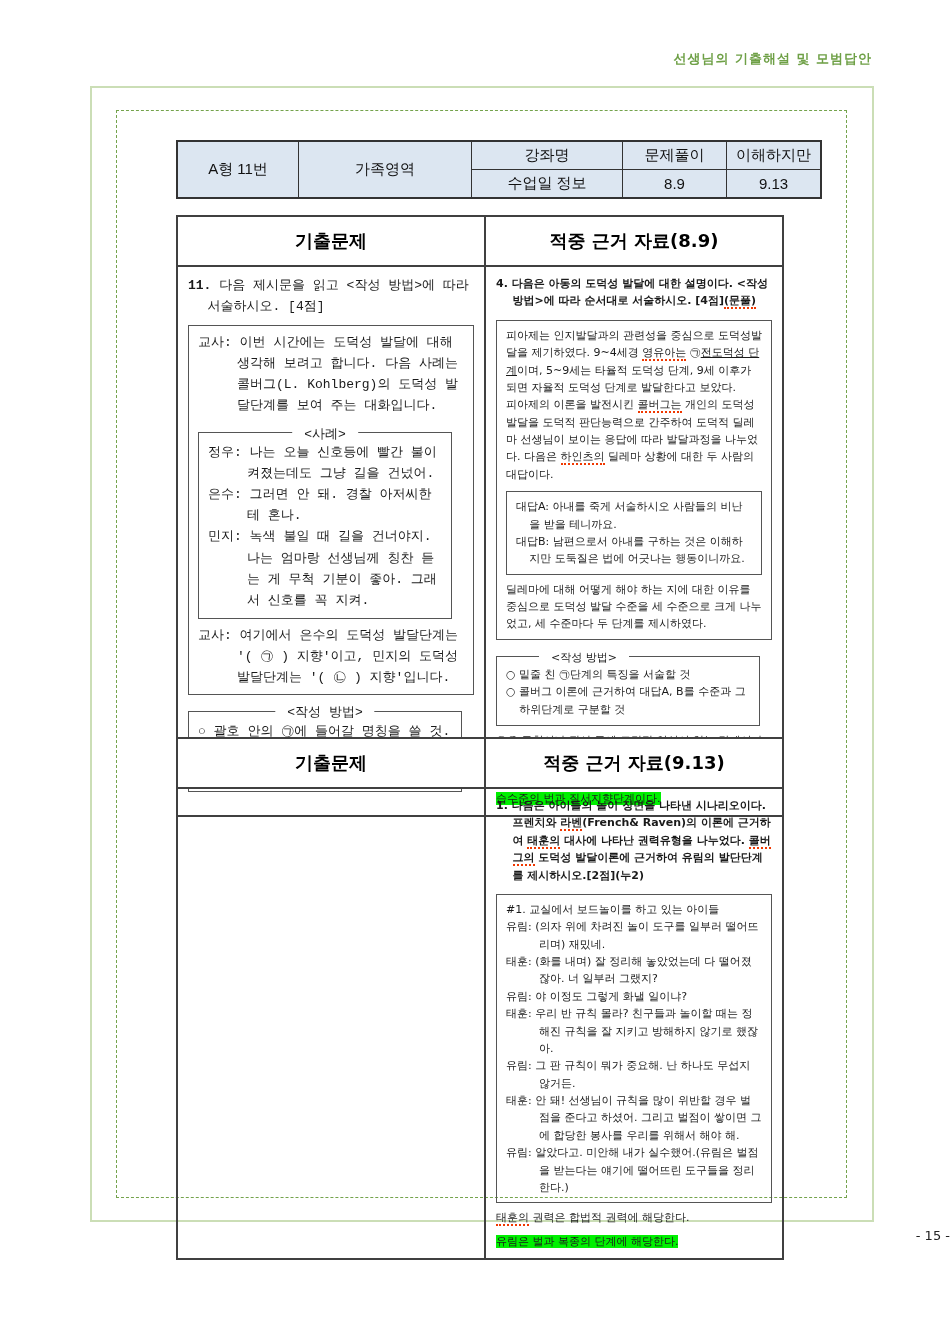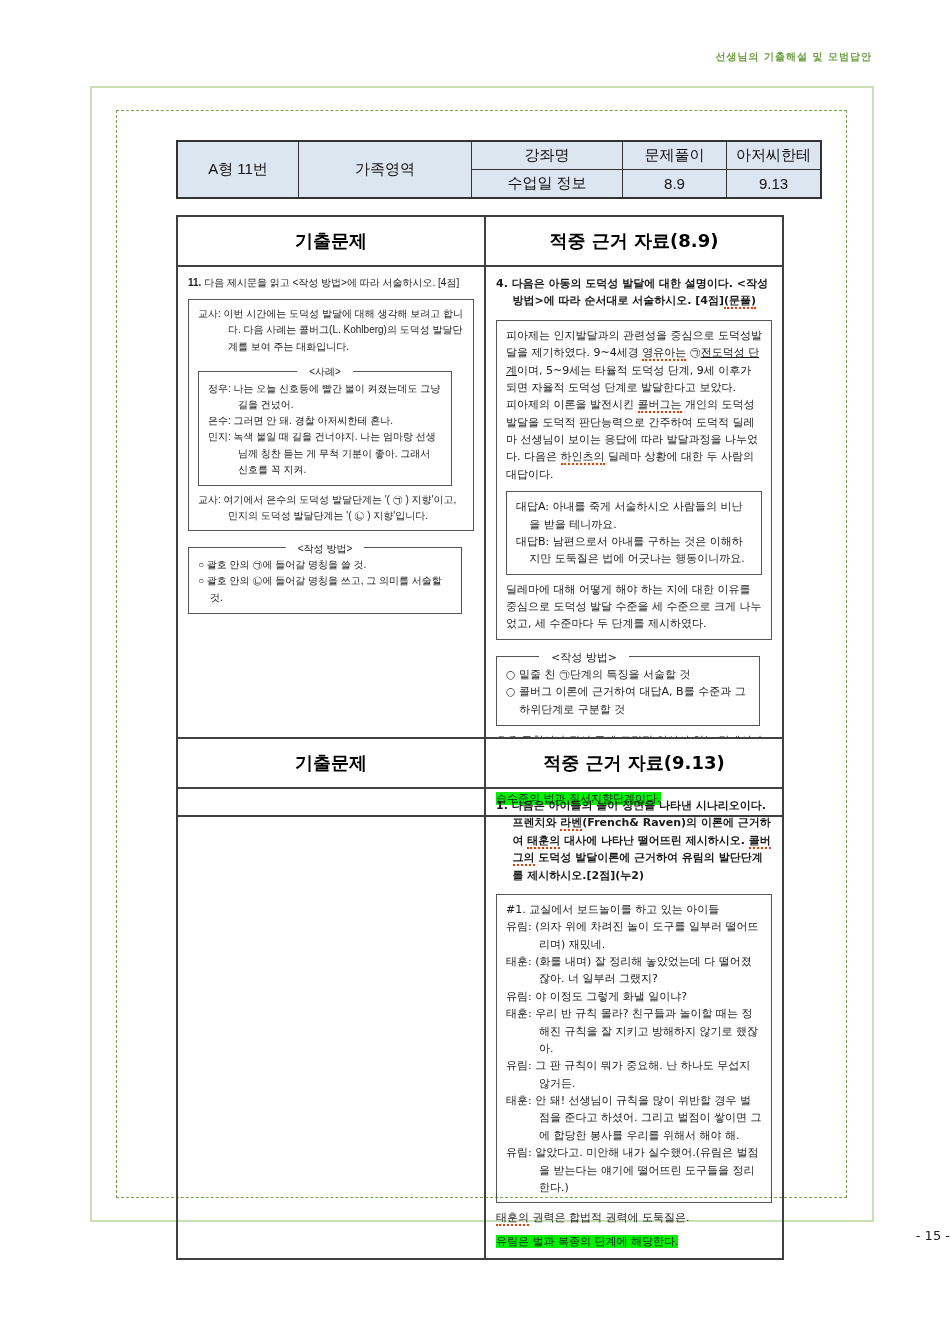--- a/index.html
+++ b/index.html
@@ -4,21 +4,21 @@
 <style>
   html,body { margin:0; padding:0; }
   body {
     width:950px; height:1337px; position:relative;
     background:#ffffff;
     font-family:"DejaVu Serif", serif;
     color:#1a1a1a;
   }
   .header-title {
     position:absolute; top:50px; right:78px;
-    color:#6ea046; font-weight:bold; font-size:10px;
+    color:#6ea046; font-weight:bold; font-size:13px;
     font-family:"DejaVu Sans", sans-serif; letter-spacing:1px;
   }
   .outer-frame {
     position:absolute; left:90px; top:86px; width:780px; height:1132px;
     border:2px solid #cbdeb6;
   }
   .dashed-frame {
     position:absolute; left:116px; top:110px; width:729px; height:1086px;
     border:1px dashed #74a34c;
   }
@@ -42,21 +42,21 @@
     font-family:"DejaVu Sans", sans-serif; font-size:18px; font-weight:bold; color:#000000;
   }
   .sec-table td {
     border:2px solid #404040; vertical-align:top; padding:8px 10px;
   }
   .sec1 { top:215px; }
   .sec1 td.body { height:455px; }
   .sec2 { top:737px; }
   .sec2 td.body { height:382px; }
 
-  .qcol  { font-size:10px; line-height:1.62; font-family:Liberation Sans, sans-serif; }
+  .qcol  { font-size:13px; line-height:1.62; font-family:Liberation Mono, monospace; }
   .ecol  { font-size:11px;  line-height:1.58; font-family:"DejaVu Sans", sans-serif; }
 
   .qhang { padding-left:1.5em; text-indent:-1.5em; }
   .hang3 { padding-left:3em; text-indent:-3em; }
   .hang1 { padding-left:1.2em; text-indent:-1.2em; }
 
   .inbox {
     border:1px solid #555; padding:6px 9px; margin:8px 0 6px 0;
   }
   .fset {
@@ -89,21 +89,21 @@
 <div class="outer-frame"></div>
 <div class="dashed-frame"></div>
 
 <table class="info-table">
   <tbody>
       <tr>
     <td rowspan="2" style="width:112px">A형 11번</td>
     <td rowspan="2" style="width:164px">가족영역</td>
     <td style="width:142px">강좌명</td>
     <td style="width:95px">문제풀이</td>
-    <td style="width:85px">아저씨한테</td>
+    <td style="width:85px">이해하지만</td>
   </tr>
   <tr>
     <td>수업일 정보</td>
     <td>8.9</td>
     <td>9.13</td>
   </tr>
 </tbody>
   </table>
 
 <table class="sec-table sec1">
@@ -164,32 +164,32 @@
   <tbody>
       <tr>
     <th style="width:304px">기출문제</th>
     <th>적중 근거 자료(9.13)</th>
   </tr>
   <tr>
     <td class="body qcol"></td>
     <td class="body ecol">
       <div class="qhang bold">
         <span>1.</span>
-        <span>다음은 아이들의 놀이 장면을 나타낸 시나리오이다. 프렌치와 </span><span class="sp">라벤</span><span>(French&amp; Raven)의 이론에 근거하여 </span><span class="sp">태훈의</span><span> 대사에 나타난 떨어뜨린 제시하시오. </span><span class="sp">콜버그의</span><span> 도덕성 발달이론에 근거하여 유림의 발단단계를 제시하시오.[2점](누2)</span>
+        <span>다음은 아이들의 놀이 장면을 나타낸 시나리오이다. 프렌치와 </span><span class="sp">라벤</span><span>(French&amp; Raven)의 이론에 근거하여 </span><span class="sp">태훈의</span><span> 대사에 나타난 권력유형을 나누었다. </span><span class="sp">콜버그의</span><span> 도덕성 발달이론에 근거하여 유림의 발단단계를 제시하시오.[2점](누2)</span>
       </div>
       <div class="inbox mt10">
         <div class="hang3">#1. 교실에서 보드놀이를 하고 있는 아이들</div>
         <div class="hang3">유림: (의자 위에 차려진 놀이 도구를 일부러 떨어뜨리며) 재밌네.</div>
         <div class="hang3">태훈: (화를 내며) 잘 정리해 놓았었는데 다 떨어졌잖아. 너 일부러 그랬지?</div>
         <div class="hang3">유림: 야 이정도 그렇게 화낼 일이냐?</div>
         <div class="hang3">태훈: 우리 반 규칙 몰라? 친구들과 놀이할 때는 정해진 규칙을 잘 지키고 방해하지 않기로 했잖아.</div>
         <div class="hang3">유림: 그 판 규칙이 뭐가 중요해. 난 하나도 무섭지 않거든.</div>
         <div class="hang3">태훈: 안 돼! 선생님이 규칙을 많이 위반할 경우 벌점을 준다고 하셨어. 그리고 벌점이 쌓이면 그에 합당한 봉사를 우리를 위해서 해야 해.</div>
         <div class="hang3">유림: 알았다고. 미안해 내가 실수했어.(유림은 벌점을 받는다는 얘기에 떨어뜨린 도구들을 정리한다.)</div>
       </div>
-      <div class="mt6"><span class="sp">태훈의</span><span> 권력은 합법적 권력에 도둑질은.</span></div>
+      <div class="mt6"><span class="sp">태훈의</span><span> 권력은 합법적 권력에 해당한다.</span></div>
       <div class="mt6"><span class="hl">유림은 벌과 복종의 단계에 해당한다.</span></div>
     </td>
   </tr>
 </tbody>
   </table>
 
 <div class="page-number">- 15 -</div>
 
 </body></html>

